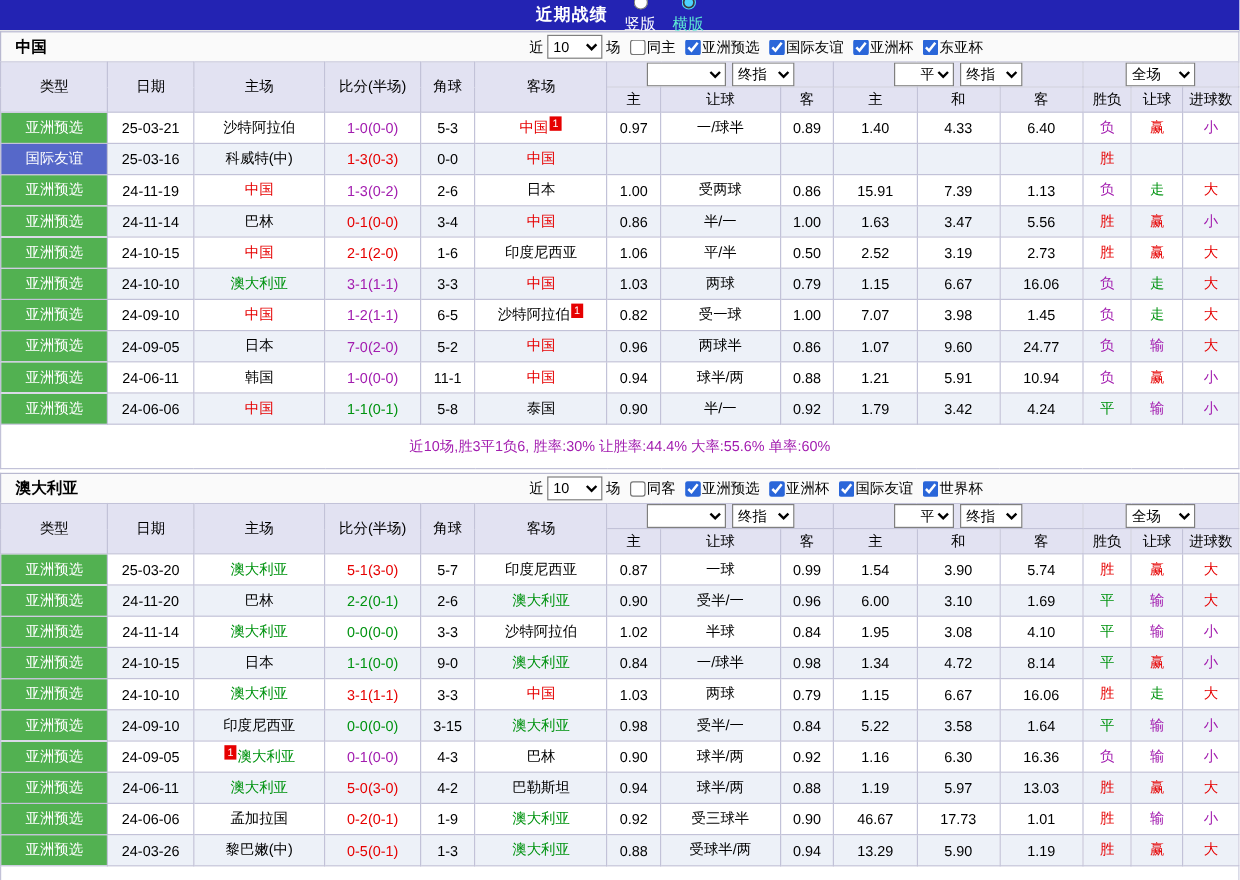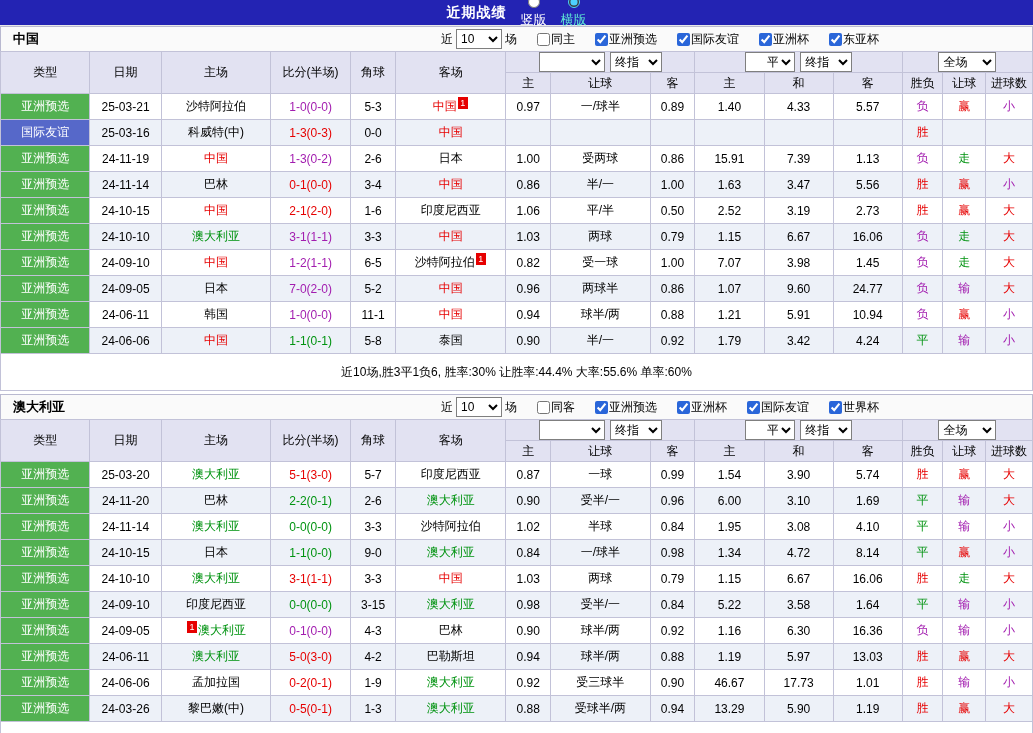--- a/index.html
+++ b/index.html
@@ -22,39 +22,39 @@
   
   .section { position: relative; }
   .section + .section { margin-top: 3px; }
   .sec-head {
     height: 25px; background: #fafafa;
     border: 1px solid #b9b9d0; border-bottom: 0;
     display: flex; align-items: center; position: relative;
   }
   .sec-head .team { font-weight: bold; font-size: 13px; padding-left: 12px; }
   .sec-controls { position: absolute; left: 440px; top: 2px; display: flex; align-items: center; gap: 2px; }
-  .chk { display: inline-flex; align-items: center; gap: 1px; margin-left: 18px; cursor: pointer; }
+  .chk { display: inline-flex; align-items: center; gap: 1px; margin-left: 6px; cursor: pointer; }
   .chk input { width: 13px; height: 13px; accent-color: #2a66d9; }
   
   select.sel { height: 20px; font-size: 12px; border: 1px solid #7f7f7f; background: #fff; margin: 0 1px; }
   .sel-count { width: 46px; }
   .sel-book  { width: 66px; padding-left: 44px; }
   .sel-type  { width: 52px; }
   .sel-avg   { width: 50px; padding-left: 17px; }
   .sel-scope { width: 58px; }
   
   table { border-collapse: collapse; table-layout: fixed; width: 1033px; }
   th, td {
     border: 1px solid #c2c2d8; text-align: center;
     white-space: nowrap; overflow: hidden; font-weight: normal; font-size: 12px;
   }
   thead th { background: #e2e2f2; height: 21px; }
   tbody td { height: 26px; background-clip: padding-box; }
   tbody tr.alt td { background-color: #edf1f8; }
-  tfoot td.foot { height: 37px; color: #000000; background: #fff; }
+  tfoot td.foot { height: 37px; color: #a21caf; background: #fff; }
   .type-green { background-color: #52b151 !important; color: #fff; }
   .type-blue  { background-color: #5668c9 !important; color: #fff; }
   .c-red   { color: #e60000; }
   .c-green { color: #009310; }
   .c-blue  { color: #a21caf; }
   .card-badge {
     display: inline-block; min-width: 10px; height: 12px; line-height: 12px;
     background: #e60000; color: #fff; font-size: 9px; padding: 0 1px;
     margin: 0 1px; position: relative; top: -4px;
   }
@@ -159,21 +159,21 @@
           <td>25-03-21</td>
           <td><span class="">沙特阿拉伯</span></td>
           <td class="c-blue">1-0(0-0)</td>
           <td>5-3</td>
           <td><span class="c-red">中国</span><span class="card-badge">1</span></td>
           <td>0.97</td>
           <td>一/球半</td>
           <td>0.89</td>
           <td>1.40</td>
           <td>4.33</td>
-          <td>5.57</td>
+          <td>6.40</td>
           <td class="c-blue">负</td>
           <td class="c-red">赢</td>
           <td class="c-blue">小</td>
         </tr>
         <tr class="alt">
           <td class="type-blue">国际友谊</td>
           <td>25-03-16</td>
           <td><span class="">科威特(中)</span></td>
           <td class="c-red">1-3(0-3)</td>
           <td>0-0</td>

